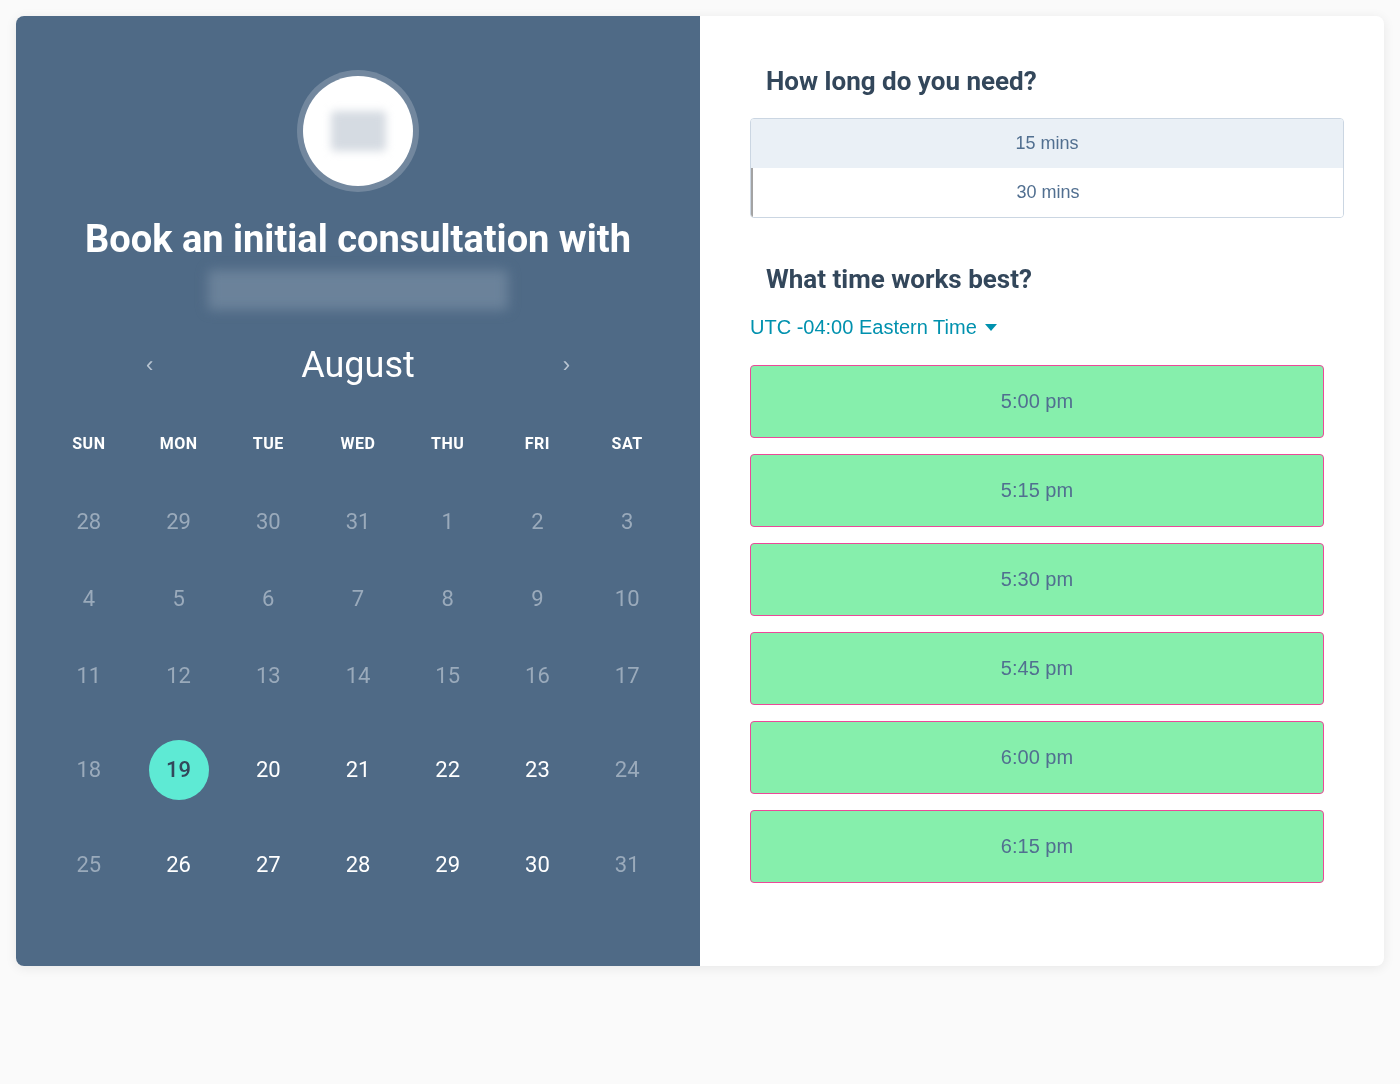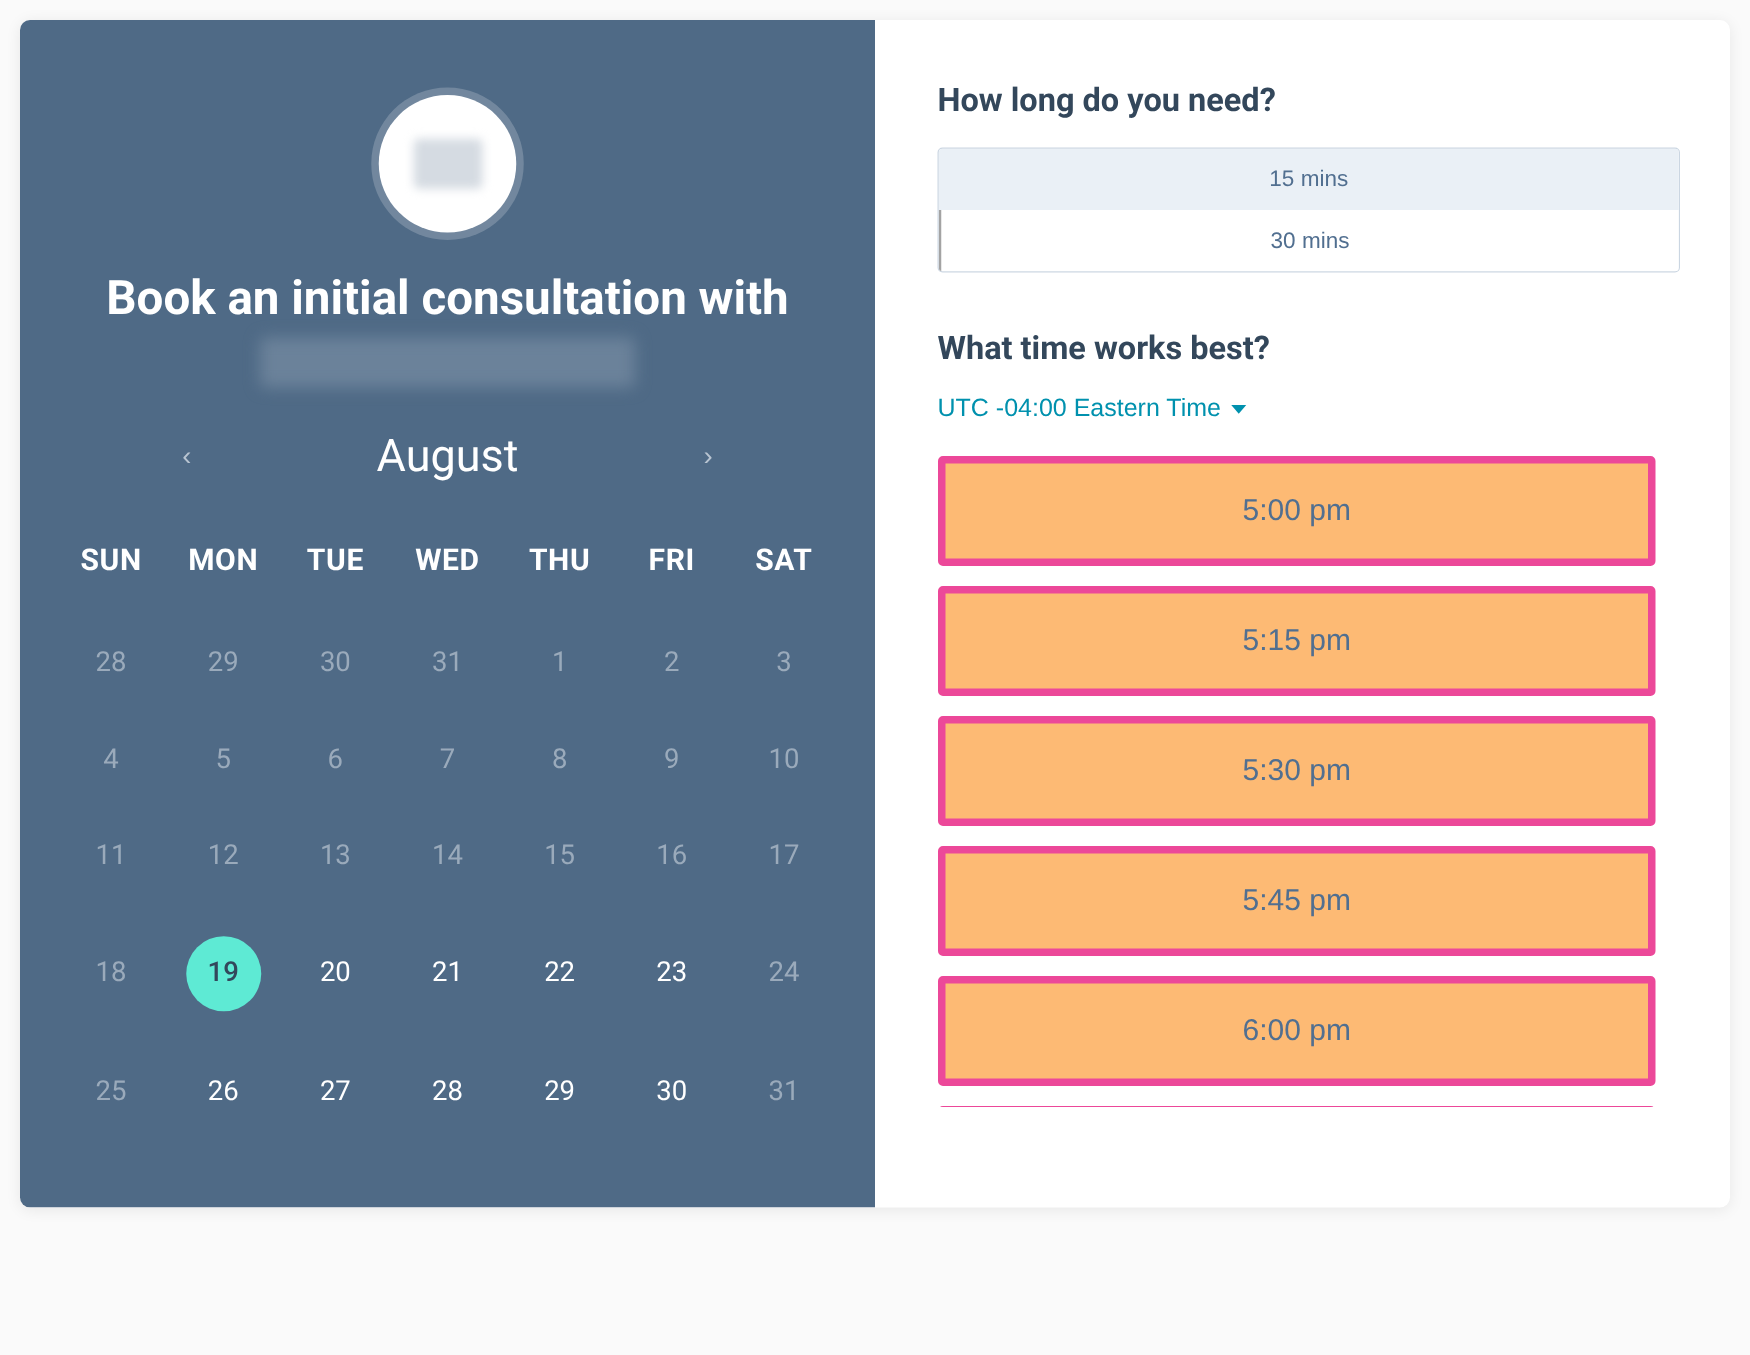--- a/index.html
+++ b/index.html
@@ -75,21 +75,21 @@
     font-size: 36px;
     font-weight: 400;
   }
   .calendar {
     display: grid;
     grid-template-columns: repeat(7, 1fr);
     gap: 0;
     padding: 0 8px;
   }
   .dow {
-    font-size: 24px;
+    font-size: 16px;
     font-weight: 700;
     letter-spacing: 0.5px;
     padding: 18px 0 30px;
   }
   .day {
     font-size: 22px;
     padding: 26px 0;
     cursor: pointer;
     color: #fff;
     display: flex;
@@ -112,20 +112,21 @@
     flex: 0 0 50%;
     padding: 50px 40px 30px 50px;
     color: #33475b;
     display: flex;
     flex-direction: column;
   }
   .section-title {
     font-size: 26px;
     font-weight: 700;
     margin-bottom: 22px;
+    margin-left: 16px;
   }
   .duration-toggle {
     display: inline-flex;
     border: 1px solid #cbd6e2;
     border-radius: 4px;
     overflow: hidden;
     margin-bottom: 46px;
     flex-direction: column;
   }
   .duration-opt {
@@ -164,27 +165,27 @@
   .slot-scroll {
     height: 520px;
     overflow-y: auto;
     padding-right: 20px;
   }
   .slot-scroll::-webkit-scrollbar { width: 10px; }
   .slot-scroll::-webkit-scrollbar-thumb { background: #99acc2; border-radius: 5px; }
   .slot-scroll::-webkit-scrollbar-track { background: transparent; }
   .time-slot {
     width: 100%;
-    border: 6px solid #ec4899;
+    border: 1px solid #ec4899;
     border-radius: 4px;
     padding: 24px 0;
     margin-bottom: 16px;
-    font-size: 24px;
+    font-size: 20px;
     color: #516f90;
-    background: #fdba74;
+    background: #86efac;
     cursor: pointer;
     text-align: center;
   }
 </style>
 </head>
 <body>
 
 <div class="app">
 
   <div class="left-panel">

